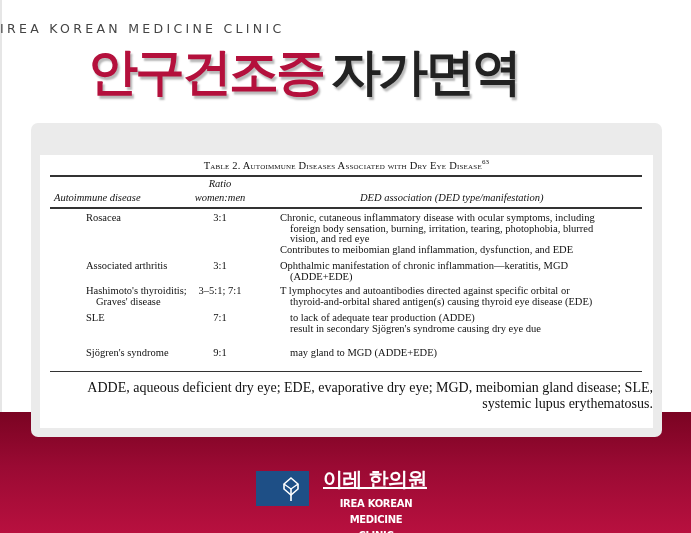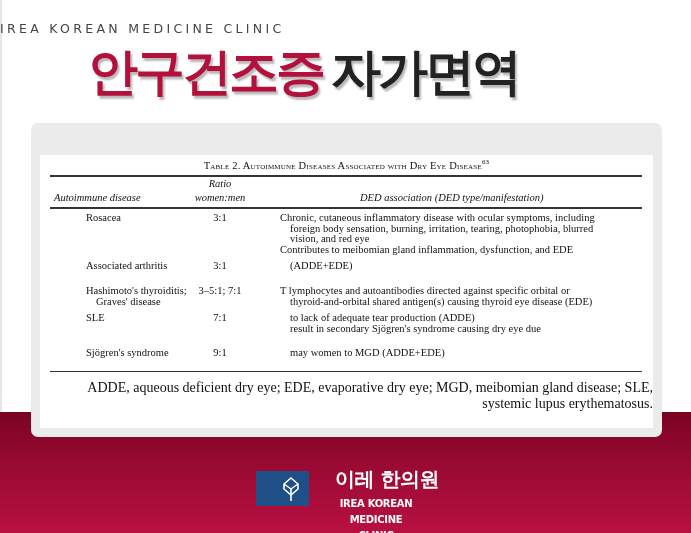--- a/index.html
+++ b/index.html
@@ -49,22 +49,22 @@
     .cell.disease { left: 14px; width: 130px; margin-left: 32px; }
     .indent { padding-left: 10px; }
     .footnote { position: absolute; top: 225px; left: 0; width: 613px; text-align: right; font-size: 14px; }
 
     .logo-box {
       position: absolute; left: 256px; top: 471px; width: 53px; height: 35px;
       background: #1e4f86; display: flex; align-items: center; justify-content: flex-end;
     }
     .logo-box svg { margin-right: 8px; }
     .brand-ko {
-      position: absolute; left: 335px; top: 466px; font-family: "DejaVu Sans", sans-serif;
-      font-size: 20px; font-weight: bold; color: #ffffff; letter-spacing: -0.5px;
+      position: absolute; left: 323px; top: 466px; font-family: "DejaVu Sans", sans-serif;
+      font-size: 20px; font-weight: bold; color: #ffffff; letter-spacing: -0.5px; text-decoration: underline;
     }
     .brand-en {
       position: absolute; left: 316px; top: 496px; width: 120px; text-align: center;
       font-family: "DejaVu Sans", sans-serif; font-size: 10px; font-weight: bold; color: #ffffff;
       line-height: 16px; letter-spacing: -0.3px;
     }
   </style>
 </head>
 <body>
 
@@ -98,20 +98,21 @@
   <div class="cell ded" style="top:58px;">
     <div>Chronic, cutaneous inflammatory disease with ocular symptoms, including</div>
     <div class="indent">foreign body sensation, burning, irritation, tearing, photophobia, blurred</div>
     <div class="indent">vision, and red eye</div>
     <div>Contributes to meibomian gland inflammation, dysfunction, and EDE</div>
   </div>
 
   <div class="cell disease" style="top:106px;">Associated arthritis</div>
   <div class="cell ratio" style="top:106px;">3:1</div>
   <div class="cell ded" style="top:106px;">
+    <div>Ophthalmic manifestation of chronic inflammation—keratitis, MGD</div>
     <div class="indent">(ADDE+EDE)</div>
   </div>
 
   <div class="cell disease" style="top:131px;">
     <div>Hashimoto's thyroiditis;</div>
     <div class="indent">Graves' disease</div>
   </div>
   <div class="cell ratio" style="top:131px;">3–5:1; 7:1</div>
   <div class="cell ded" style="top:131px;">
     <div>T lymphocytes and autoantibodies directed against specific orbital or</div>
@@ -121,21 +122,21 @@
   <div class="cell disease" style="top:158px;">SLE</div>
   <div class="cell ratio" style="top:158px;">7:1</div>
   <div class="cell ded" style="top:158px;">
     <div class="indent">to lack of adequate tear production (ADDE)</div>
     <div class="indent">result in secondary Sjögren's syndrome causing dry eye due</div>
   </div>
 
   <div class="cell disease" style="top:193px;">Sjögren's syndrome</div>
   <div class="cell ratio" style="top:193px;">9:1</div>
   <div class="cell ded" style="top:193px;">
-    <div class="indent">may women to MGD (ADDE+EDE)</div>
+    <div class="indent">may gland to MGD (ADDE+EDE)</div>
   </div>
 
   <div class="rule-thick" style="top:216px; height:1px;"></div>
   <div class="footnote">ADDE, aqueous deficient dry eye; EDE, evaporative dry eye; MGD, meibomian gland disease; SLE, systemic lupus erythematosus.</div>
 </div>
 
 <div class="logo-box">
   <svg width="20" height="26" viewBox="0 0 20 26">
     <path d="M10 2 L17 8 L17 13 L10 19 L3 13 L3 8 Z" fill="none" stroke="#ffffff" stroke-width="1.6"></path>
     <path d="M3 8 L10 13 L17 8" fill="none" stroke="#ffffff" stroke-width="1.4"></path>

